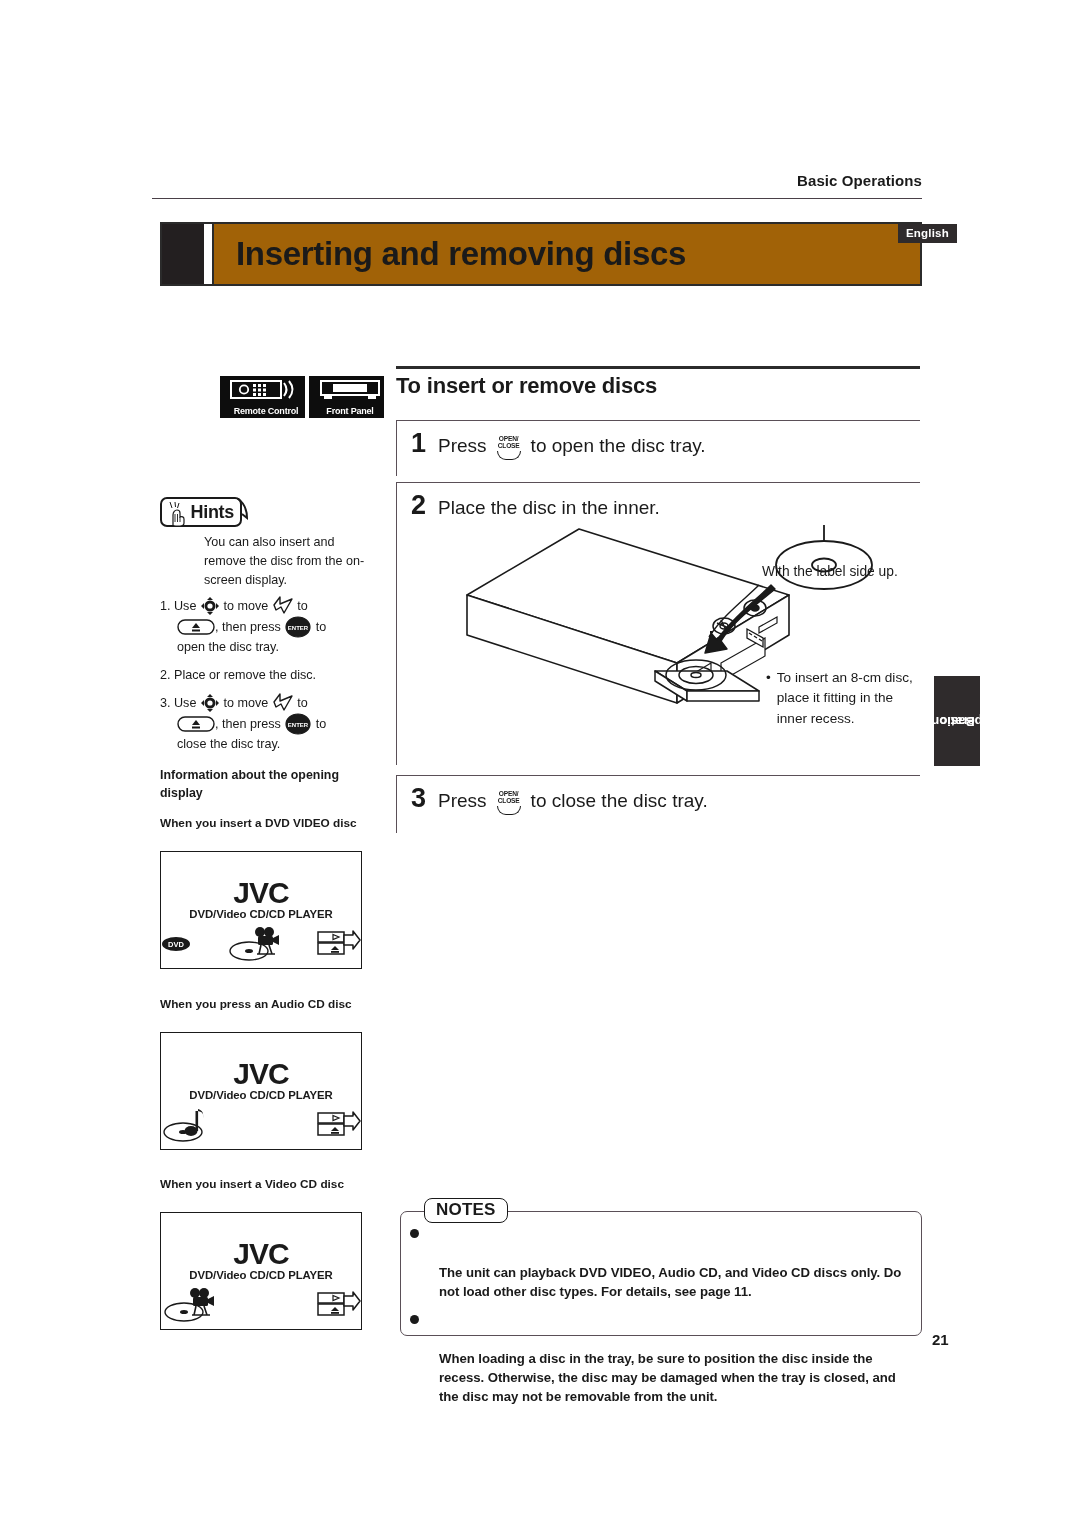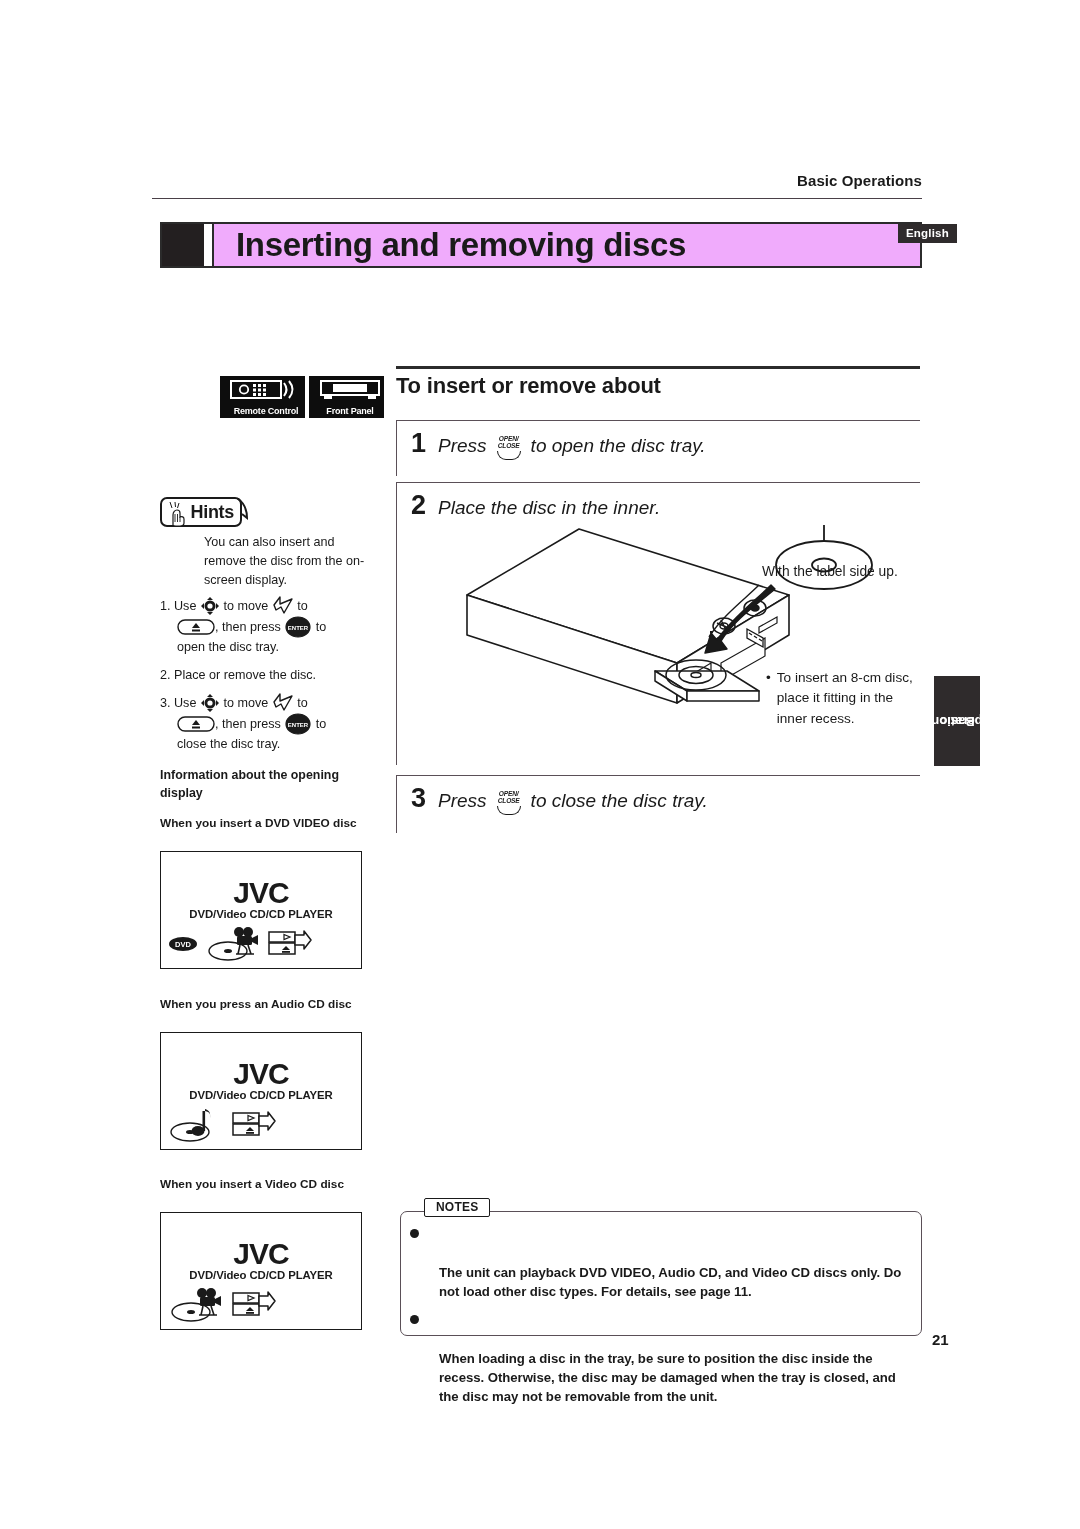--- a/index.html
+++ b/index.html
@@ -18,23 +18,23 @@
     text-align: right;
     font-size: 15px; font-weight: bold; letter-spacing: .1px;
   }
   .head-rule {
     position: absolute; left: 152px; top: 198px; width: 770px; height: 1px;
     background: #4a4048;
   }
 
   .title-band {
     position: absolute; left: 160px; top: 222px;
-    width: 762px; height: 46px;
+    width: 762px; height: 64px;
     border: 2px solid #2b2b2b;
-    background: #f0abfc;
+    background: #a16207;
     display: flex; align-items: stretch;
   }
   .title-band .swatch { width: 42px; background: #231f20; flex: 0 0 42px; }
   .title-band .tbar { width: 8px; background: #ffffff; flex: 0 0 8px; }
   .title-band .ttext {
     flex: 1 1 auto; display: flex; align-items: center;
     border-left: 2px solid #2b2b2b;
     padding-left: 22px;
     font-size: 33px; font-weight: bold; letter-spacing: -0.3px;
     color: #1a1a1a;
@@ -102,22 +102,22 @@
     text-align: center;
     font-size: 30px; font-weight: bold; letter-spacing: -1px;
     font-family: "Liberation Sans", sans-serif;
   }
   .jvc-sub {
     position: absolute; left: 0; right: 0; top: 56px;
     text-align: center;
     font-size: 11.4px; font-weight: bold; letter-spacing: -.1px;
   }
   .osd-icons {
-    position: absolute; left: 7px; right: 0; top: 74px;
-    display: flex; align-items: center; justify-content: flex-start; gap: 8px;
+    position: absolute; left: 0; right: 0; top: 74px;
+    display: flex; align-items: center; justify-content: space-between; gap: 8px;
   }
 
   
   .sec-title {
     position: absolute; left: 396px; top: 373px;
     font-size: 22px; font-weight: bold; letter-spacing: -.2px;
   }
   .sec-rule {
     position: absolute; left: 396px; top: 366px; width: 524px; height: 2.5px;
     background: #2b2b2b;
@@ -125,21 +125,21 @@
 
   .step {
     position: absolute;
     border-top: 1.3px solid #5a4f57;
     border-left: 1.3px solid #5a4f57;
   }
   .step-row { display: flex; align-items: baseline; padding: 9px 0 0 14px; }
   .step-num { font-size: 27px; font-weight: bold; line-height: 1; }
   .step-txt {
     font-size: 19px; margin-left: 12px; line-height: 1.15;
-    display: flex; align-items: center; gap: 7px; white-space: nowrap; font-style: italic;
+    display: flex; align-items: center; gap: 7px; white-space: nowrap;
   }
 
   .oc-btn {
     display: inline-flex; flex-direction: column; align-items: center;
     justify-content: flex-end; width: 30px;
     position: relative; top: 2px;
   }
   .oc-btn .l1 { font-size: 6.6px; font-weight: bold; line-height: 1.0; letter-spacing: -.2px;}
   .oc-btn .l2 { font-size: 6.6px; font-weight: bold; line-height: 1.0; letter-spacing: -.2px;}
   .oc-btn .cap {
@@ -174,23 +174,23 @@
   .notes-box {
     position: absolute; left: 400px; top: 1211px;
     width: 522px; height: 125px;
     border: 1.6px solid #5a4f57;
     border-radius: 7px;
   }
   .notes-tag {
     position: absolute; left: 424px; top: 1198px;
     background: #ffffff;
     border: 1.8px solid #1a1a1a;
-    border-radius: 2px;
+    border-radius: 8px;
     padding: 1px 11px 2px 11px;
-    font-size: 12px; font-weight: bold; letter-spacing: .2px;
+    font-size: 17px; font-weight: bold; letter-spacing: .2px;
   }
   .notes-list { position: absolute; left: 404px; top: 1224px; width: 514px; }
   .note-item { display: flex; margin-bottom: 9px; }
   .note-dot {
     width: 9px; height: 9px; border-radius: 50%; background: #1a1a1a;
     flex: 0 0 9px; margin: 5px 20px 0 6px;
   }
   .note-text {
     font-size: 13.2px; font-weight: bold; line-height: 1.42;
     letter-spacing: -.05px;
@@ -254,21 +254,21 @@
         <rect x="2" y="2" width="58" height="14" fill="none" stroke="#fff" stroke-width="2"></rect>
         <rect x="14" y="5" width="34" height="8" fill="#fff"></rect>
         <rect x="5" y="16" width="8" height="4" fill="#fff"></rect>
         <rect x="49" y="16" width="8" height="4" fill="#fff"></rect>
       </svg>
       <span class="lbl">Front Panel</span>
     </div>
   </div>
 
   <div class="sec-rule"></div>
-  <div class="sec-title">To insert or remove about</div>
+  <div class="sec-title">To insert or remove discs</div>
 
   <div class="step" style="left:396px; top:420px; width:524px; height:56px;">
     <div class="step-row">
       <div class="step-num">1</div>
       <div class="step-txt">
         <span>Press</span>
         <span class="oc-btn">
           <span class="l1">OPEN/</span>
           <span class="l2">CLOSE</span>
           <span class="cap"></span>

